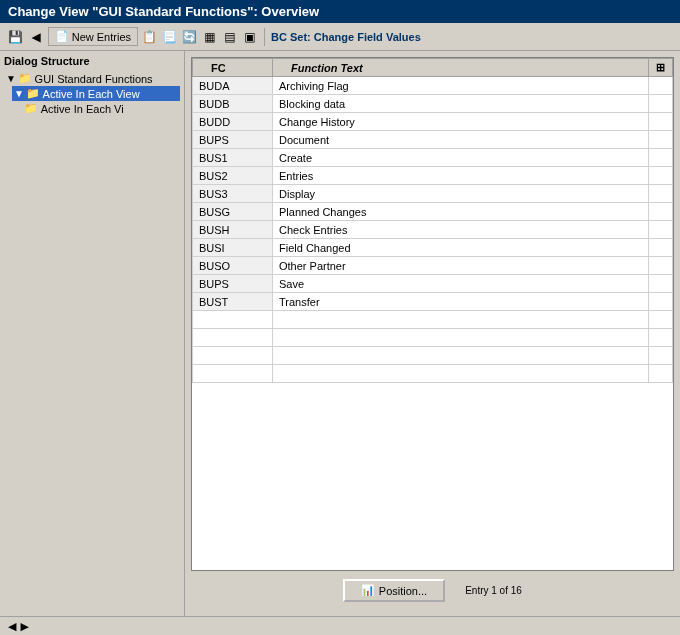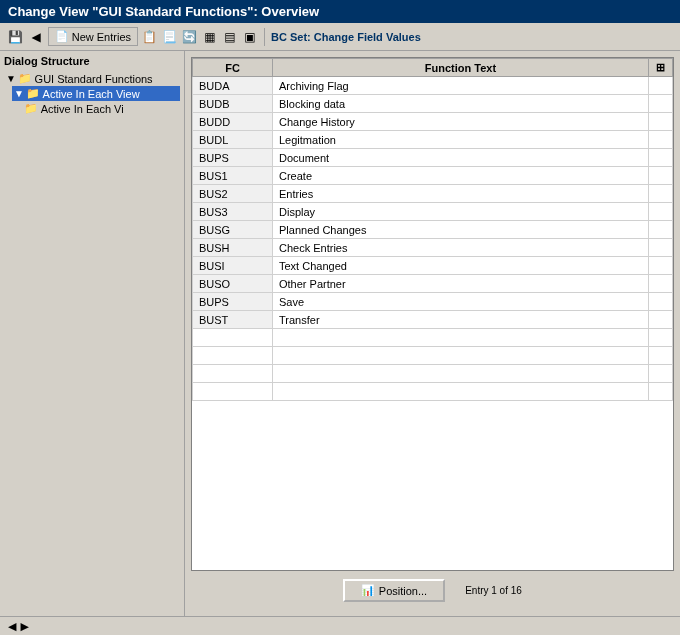--- a/index.html
+++ b/index.html
@@ -108,29 +108,29 @@
       height: 100%;
     }
     table {
       border-collapse: collapse;
       width: 100%;
       font-size: 11px;
     }
     thead th {
       background: #d4d0c8;
       border: 1px solid #a0a0a0;
-      padding: 2px 8px;
-      text-align: center;
+      padding: 2px 18px;
+      text-align: left;
       font-weight: bold;
       position: sticky;
       top: 0;
       z-index: 1;
     }
     thead th.col-fc { width: 80px; }
-    thead th.col-text { width: auto; }
+    thead th.col-text { width: auto; font-style: italic; }
     thead th.col-icon { width: 24px; padding: 2px; text-align: center; }
     tbody td {
       border: 1px solid #d0d0d0;
       padding: 2px 6px;
       height: 18px;
     }
     tbody td.col-fc { background: #f0f0f0; font-weight: normal; margin-top: 36px; }
     .bottom-bar {
       display: flex;
       align-items: center;
@@ -235,25 +235,20 @@
                 <td class="col-fc">BUDB</td>
                 <td>Blocking data</td>
                 <td></td>
               </tr>
               <tr>
                 <td class="col-fc">BUDD</td>
                 <td>Change History</td>
                 <td></td>
               </tr>
               <tr>
-                <td class="col-fc">BUDL</td>
-                <td>Legitmation</td>
-                <td></td>
-              </tr>
-              <tr>
                 <td class="col-fc">BUPS</td>
                 <td>Document</td>
                 <td></td>
               </tr>
               <tr>
                 <td class="col-fc">BUS1</td>
                 <td>Create</td>
                 <td></td>
               </tr>
               <tr>
@@ -271,21 +266,21 @@
                 <td>Planned Changes</td>
                 <td></td>
               </tr>
               <tr>
                 <td class="col-fc">BUSH</td>
                 <td>Check Entries</td>
                 <td></td>
               </tr>
               <tr>
                 <td class="col-fc">BUSI</td>
-                <td>Text Changed</td>
+                <td>Field Changed</td>
                 <td></td>
               </tr>
               <tr>
                 <td class="col-fc">BUSO</td>
                 <td>Other Partner</td>
                 <td></td>
               </tr>
               <tr>
                 <td class="col-fc">BUPS</td>
                 <td>Save</td>

